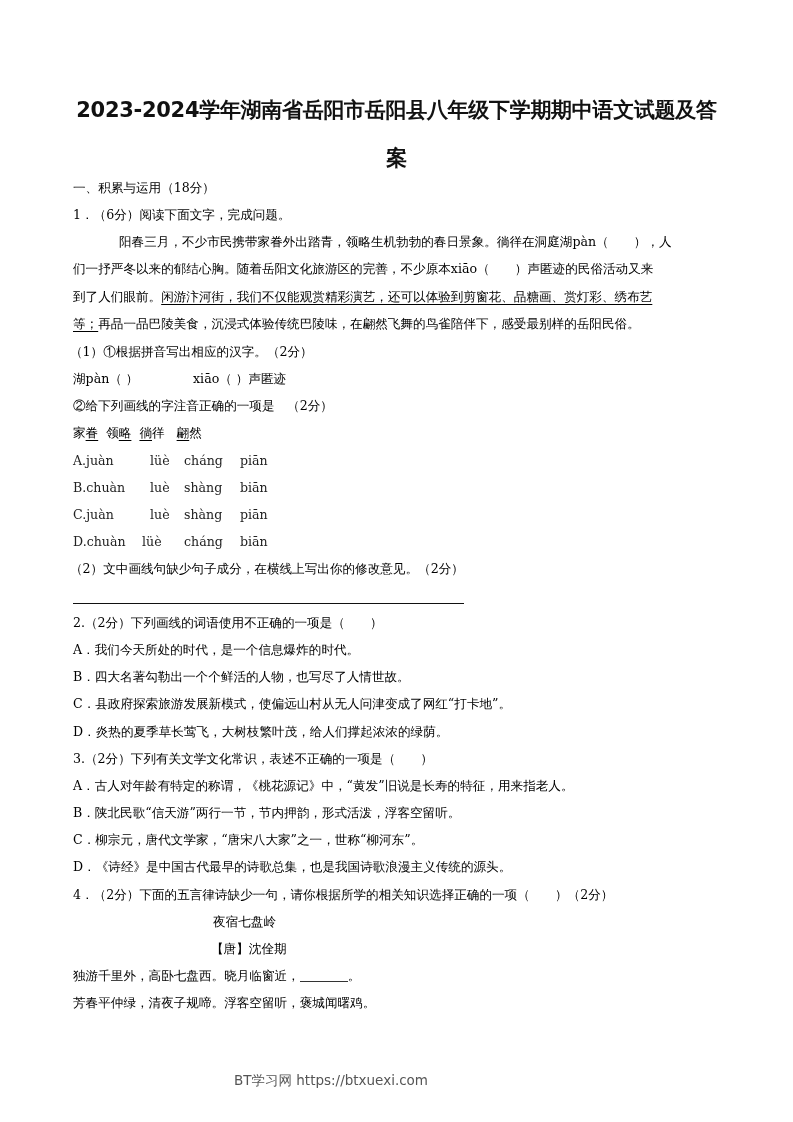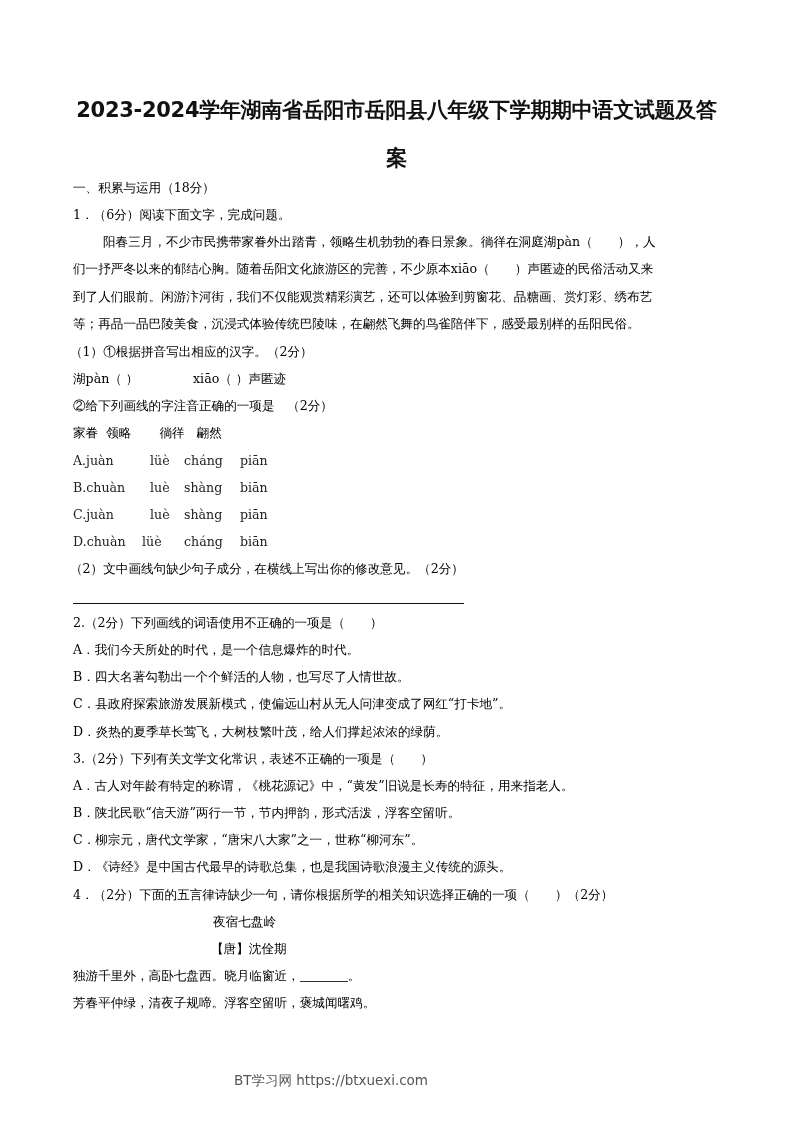--- a/index.html
+++ b/index.html
@@ -5,22 +5,22 @@
   html, body { margin: 0; padding: 0; background: #ffffff; }
   body { width: 793px; height: 1122px; position: relative; overflow: hidden;
          font-family: "DejaVu Serif", "Liberation Serif", serif; color: #1a1a1a; }
   .page { position: absolute; left: 0; top: 0; width: 793px; height: 1122px; background: #fff; }
   .title { position: absolute; left: 70px; width: 653px; text-align: center;
            font-family: "DejaVu Sans", "Liberation Sans", sans-serif; font-weight: bold;
            font-size: 21px; color: #111; letter-spacing: -0.3px; }
   .t1 { top: 96px; }
   .t2 { top: 144px; }
   .line { position: absolute; left: 73px; font-size: 12.6px; line-height: 16px; white-space: nowrap; color: #000000; }
-  .indent { left: 103px; }
-  .u { text-underline-offset: 3px; }
+  .indent { left: 119px; }
+  .u { text-decoration: underline; text-underline-offset: 3px; }
   .opt { position: absolute; font-size: 12.6px; line-height: 16px; white-space: nowrap; color: #222; }
   .answer-line { position: absolute; left: 73px; top: 603px; width: 391px; height: 0;
                  border-top: 1.3px solid #111; }
   .blank { display: inline-block; width: 48px; border-bottom: 1px solid #333; height: 12px; vertical-align: -2px; }
   .footer { position: absolute; top: 1072px; left: 0; width: 662px; text-align: center;
             font-family: "DejaVu Sans", "Liberation Sans", sans-serif; font-size: 13.5px; color: #555; }
 </style>
 </head>
 <body>
 
@@ -43,21 +43,21 @@
   </div>
 
   <div class="line" style="top:344px; left:70px">（1）①根据拼音写出相应的汉字。（2分）</div>
   <div class="line" style="top:371px">湖pàn（ ）</div>
   <div class="line" style="top:371px; left:193px">xiāo（  ）声匿迹</div>
   <div class="line" style="top:398px">②给下列画线的字注音正确的一项是　（2分）</div>
 
   <div class="line" style="top:425px">
     <span><span>家</span><span class="u">眷</span></span>
     <span style="margin-left:4px"><span>领</span><span class="u">略</span></span>
-    <span style="margin-left:24px"><span class="u">徜</span><span>徉</span></span>
+    <span style="margin-left:4px"><span class="u">徜</span><span>徉</span></span>
     <span style="margin-left:8px"><span class="u">翩</span><span>然</span></span>
   </div>
 
   <div>
     <span class="opt" style="top:453px; left:73px">A.juàn</span>
     <span class="opt" style="top:453px; left:150px">lüè</span>
     <span class="opt" style="top:453px; left:184px">cháng</span>
     <span class="opt" style="top:453px; left:240px">piān</span>
   </div>
   <div>

